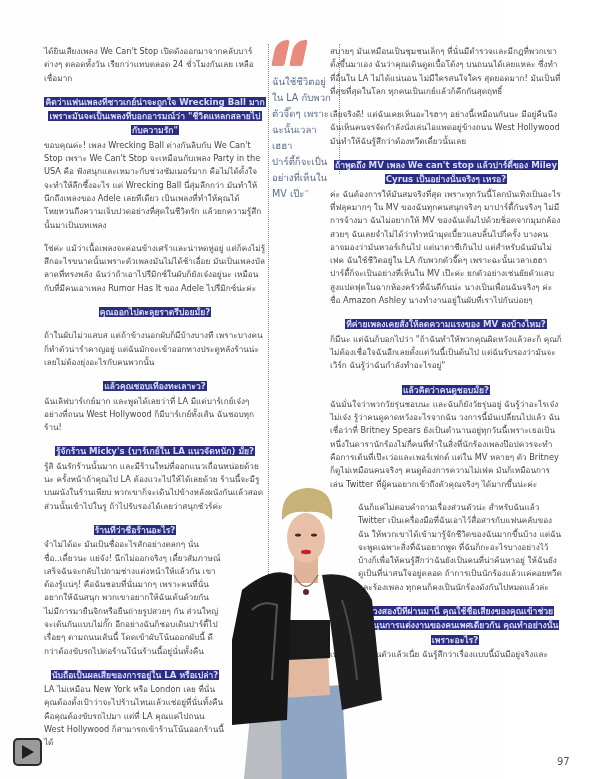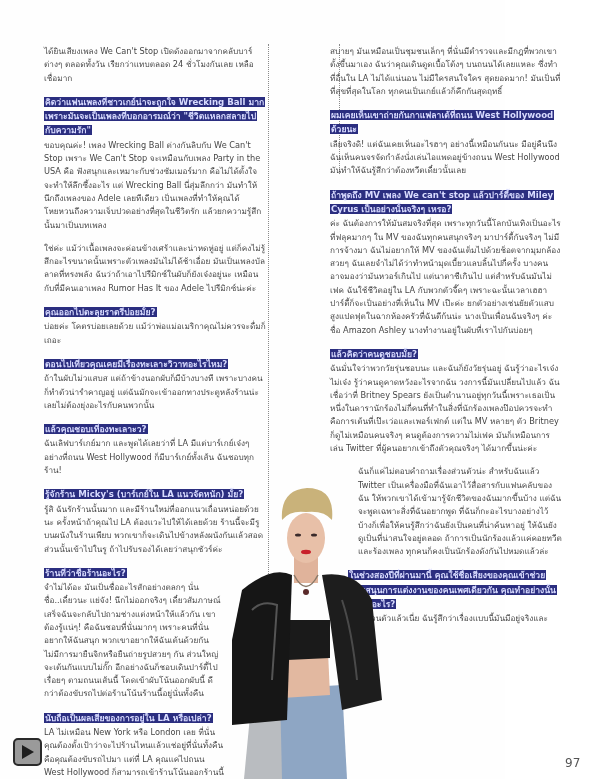--- a/index.html
+++ b/index.html
@@ -22,21 +22,21 @@
       display: inline;
       background: #2b2e80;
       color: #d9dcff;
       font-weight: bold;
       padding: 0 1px;
       font-size: 8.6px;
       line-height: 14.2px;
       box-decoration-break: clone;
       -webkit-box-decoration-break: clone;
     }
-    .qwrap { margin-bottom: 1px; }
+    .qwrap { margin-bottom: 1px; text-align: center; }
     .ans { display: block; }
 
     .pull {
       position: absolute; left: 272px; top: 40px; width: 62px;
       font-size: 9.6px; line-height: 16px; color: #5b6c8c;
     }
     .pull-mark {
       display: flex; gap: 5px; height: 30px; margin-bottom: 4px; padding-left: 2px;
     }
     .pull-mark span {
@@ -49,21 +49,21 @@
     .photo {
       position: absolute; left: 232px; top: 480px; width: 150px; height: 299px;
     }
 
     .play {
       position: absolute; left: 13px; top: 738px; width: 29px; height: 28px;
       border: 2.5px solid #2a2a2a; border-radius: 5px; background: #9a9a9a;
     }
     .play svg { position: absolute; left: 6px; top: 4px; }
 
-    .pagenum { position: absolute; left: 557px; top: 756px; font-size: 12px; color: #555; margin-left: 8px; }
+    .pagenum { position: absolute; left: 557px; top: 756px; font-size: 10px; color: #555; }
     .indent { padding-left: 28px; }
     .indent-s { padding-left: 18px; }
   </style>
 </head>
 <body>
 
 <div class="page">
 
   <div class="divider divider-1"></div>
   <div class="divider divider-2"></div>
@@ -75,58 +75,70 @@
     </div>
     <div class="para">
       <div class="qwrap"><span class="q">คิดว่าแฟนเพลงที่ชาวเกย์น่าจะถูกใจ Wrecking Ball มาก เพราะมันจะเป็นเพลงที่บอกอารมณ์ว่า "ชีวิตแหลกสลายไปกับความรัก"</span></div>
       <span class="ans">ขอบคุณค่ะ! เพลง Wrecking Ball ต่างกันลิบกับ We Can't Stop เพราะ We Can't Stop จะเหมือนกับเพลง Party in the USA คือ ฟังสนุกและเหมาะกับช่วงซัมเมอร์มาก คือไม่ได้ตั้งใจจะทำให้ลึกซึ้งอะไร แต่ Wrecking Ball นี่สุ่มลึกกว่า มันทำให้นึกถึงเพลงของ Adele เลยทีเดียว เป็นเพลงที่ทำให้คุณได้โหยหวนถึงความเจ็บปวดอย่างที่สุดในชีวิตรัก แล้วยกความรู้สึกนั้นมาเป็นบทเพลง</span>
     </div>
     <div class="para">
       <span class="ans">ใช่ค่ะ แม้ว่าเนื้อเพลงจะค่อนข้างเศร้าและน่าหดหู่อยู่ แต่ก็คงไม่รู้สึกอะไรขนาดนั้นเพราะตัวเพลงมันไม่ได้ช้าเอื่อย มันเป็นเพลงบัลลาดที่ทรงพลัง ฉันว่าถ้าเอาไปรีมิกซ์ในผับก็ยังเจ๋งอยู่นะ เหมือนกับที่มีคนเอาเพลง Rumor Has It ของ Adele ไปรีมิกซ์น่ะค่ะ</span>
     </div>
     <div class="para">
       <div class="qwrap"><span class="q">คุณออกไปตะลุยราตรีบ่อยมั้ย?</span></div>
-      <span class="ans">บ่อยค่ะ โคตรบ่อยเลยด้วย แม้ว่าพ่อแม่อเมริกาคุณไม่ควรจะดื่มก็เถอะ</span>
     </div>
     <div class="para">
-      <div class="qwrap"><span class="q">ตอนไปเที่ยวคุณเคยมีเรื่องทะเลาะวิวาทอะไรไหม?</span></div>
       <span class="ans">ถ้าในผับไม่วแสบส แต่ถ้าข้างนอกผับก็มีบ้างบางที เพราะบางคนก็ทำตัวน่ารำคาญอยู่ แต่ฉันมักจะเข้าออกทางประตูหลังร้านน่ะ เลยไม่ต้องยุ่งอะไรกับคนพวกนั้น</span>
     </div>
     <div class="para">
       <div class="qwrap"><span class="q">แล้วคุณชอบเที่องทะเลาะว?</span></div>
       <span class="ans">ฉันเลิฟบาร์เกย์มาก และพูดได้เลยว่าที่ LA มีแต่บาร์เกย์เจ๋งๆ อย่างที่ถนน West Hollywood ก็มีบาร์เกย์ทั้งเส้น ฉันชอบทุกร้าน!</span>
     </div>
     <div class="para">
       <div class="qwrap"><span class="q">รู้จักร้าน Micky's (บาร์เกย์ใน LA แนวจัดหนัก) มั้ย?</span></div>
       <span class="ans">รู้สิ ฉันรักร้านนั้นมาก และมีร้านใหม่ที่ออกแนวเถื่อนหน่อยด้วยนะ ครั้งหน้าถ้าคุณไป LA ต้องแวะไปให้ได้เลยด้วย ร้านนี้จะมีรูบนผนังในร้านเพียบ พวกเขาก็จะเดินไปข้างหลังผนังกันแล้วสอดส่วนนั้นเข้าไปในรู ถ้าไปรับรองได้เลยว่าสนุกชัวร์ค่ะ</span>
     </div>
     <div class="para" style="padding-right:40px">
       <div class="qwrap"><span class="q">ร้านที่ว่าชื่อร้านอะไร?</span></div>
       <span class="ans">จำไม่ได้อะ มันเป็นชื่ออะไรสักอย่างตลกๆ นั่นชื่อ..เดี๋ยวนะ แย่จัง! นึกไม่ออกจริงๆ เดี๋ยวสัมภาษณ์เสร็จฉันจะกลับไปถามช่างแต่งหน้าให้แล้วกัน เขาต้องรู้แน่ๆ! คือฉันชอบที่นั่นมากๆ เพราะคนที่นั่นอยากให้ฉันสนุก พวกเขาอยากให้ฉันเต้นด้วยกัน ไม่มีการมายืนจิกหรือยืนถ่ายรูปสวยๆ กัน ส่วนใหญ่จะเต้นกันแบบไม่กั๊ก อีกอย่างฉันก็ชอบเดินปาร์ตี้ไปเรื่อยๆ ตามถนนเส้นนี้ โดดเข้าผับโน้นออกผับนี้ ดีกว่าต้องขับรถไปต่อร้านโน้นร้านนี้อยู่นั่นทั้งคืน</span>
     </div>
     <div class="para" style="padding-right:40px">
       <div class="qwrap"><span class="q">นับถือเป็นผลเสียของการอยู่ใน LA หรือเปล่า?</span></div>
       <span class="ans">LA ไม่เหมือน New York หรือ London เลย ที่นั่นคุณต้องตั้งเป้าว่าจะไปร้านไหนแล้วแช่อยู่ที่นั่นทั้งคืน คือคุณต้องขับรถไปมา แต่ที่ LA คุณแค่ไปถนน West Hollywood ก็สามารถเข้าร้านโน้นออกร้านนี้ได้</span>
     </div>
   </div>
 
+  <div class="pull">
+    <div class="pull-mark">
+        <span></span>
+        <span></span>
+      </div>
+    <div>ฉันใช้ชีวิตอยู่</div>
+    <div>ใน LA กับพวก</div>
+    <div>ตัวจี๊ดๆ เพราะ</div>
+    <div>ฉะนั้นเวลาเฮฮา</div>
+    <div>ปาร์ตี้ก็จะเป็น</div>
+    <div>อย่างที่เห็นใน</div>
+    <div><span>MV เป๊ะ</span><span class="pull-end">”</span></div>
+  </div>
 
   <div class="col col-right">
     <div class="para">
       <span class="ans">สบายๆ มันเหมือนเป็นชุมชนเล็กๆ ที่นั่นมีตำรวจและมีกฎที่พวกเขาตั้งขึ้นมาเอง ฉันว่าคุณเดินดูดเบื้อโต้งๆ บนถนนได้เลยแหละ ซึ่งทำที่อื่นใน LA ไม่ได้แน่นอน ไม่มีใครสนใจใคร สุดยอดมาก! มันเป็นที่ที่สุขที่สุดในโลก ทุกคนเป็นเกย์แล้วก็คึกกันสุดฤทธิ์</span>
     </div>
     <div class="para">
-      <div class="qwrap"><span class="q">ผมเคยเห็นเขาถ่ายกันกาแฟลาเต้ที่ถนน West Hollywood ด้วยนะ</span></div>
       <span class="ans">เลียจริงดิ! แต่ฉันเคยเห็นอะไรฮาๆ อย่างนี้เหมือนกันนะ มีอยู่คืนนึง ฉันเห็นคนจรจัดกำลังนั่งเล่นไอแพดอยู่ข้างถนน West Hollywood มันทำให้ฉันรู้สึกว่าต้องทวีตเดี๋ยวนั้นเลย</span>
     </div>
     <div class="para">
       <div class="qwrap"><span class="q">ถ้าพูดถึง MV เพลง We can't stop แล้วปาร์ตี้ของ Miley Cyrus เป็นอย่างนั้นจริงๆ เหรอ?</span></div>
       <span class="ans">ค่ะ ฉันต้องการให้มันสมจริงที่สุด เพราะทุกวันนี้โลกบันเทิงเป็นอะไรที่ฟลุคมากๆ ใน MV ของฉันทุกคนสนุกจริงๆ มาปาร์ตี้กันจริงๆ ไม่มีการจ้างมา ฉันไม่อยากให้ MV ของฉันเต็มไปด้วยช็อตจากมุมกล้องสวยๆ ฉันเลยจำไม่ได้ว่าทำหน้ามุดเบี้ยวแลบลิ้นไปกี่ครั้ง บางคนอาจมองว่ามันหวอร์เกินไป แต่นาตาชีเกินไป แต่สำหรับฉันมันไม่เฟค ฉันใช้ชีวิตอยู่ใน LA กับพวกตัวจี๊ดๆ เพราะฉะนั้นเวลาเฮฮาปาร์ตี้ก็จะเป็นอย่างที่เห็นใน MV เป๊ะค่ะ ยกตัวอย่างเช่นยัยตัวแสบสูงแปดฟุตในฉากห้องครัวที่ฉันตีก้นน่ะ นางเป็นเพื่อนฉันจริงๆ ค่ะ ชื่อ Amazon Ashley นางทำงานอยู่ในผับที่เราไปกันบ่อยๆ</span>
     </div>
     <div class="para">
+      <div class="qwrap"><span class="q">ที่ค่ายเพลงเคยสั่งให้ลดความแรงของ MV ลงบ้างไหม?</span></div>
+      <span class="ans">ก็มีนะ แต่ฉันก็บอกไปว่า "ถ้าฉันทำให้พวกคุณผิดหวังแล้วละก็ คุณก็ไม่ต้องเชื่อใจฉันอีกเลยตั้งแต่วันนี้เป็นต้นไป แต่ฉันรับรองว่ามันจะเวิร์ก ฉันรู้ว่าฉันกำลังทำอะไรอยู่"</span>
     </div>
     <div class="para">
       <div class="qwrap"><span class="q">แล้วคิดว่าคนดูชอบมั้ย?</span></div>
       <span class="ans">ฉันมั่นใจว่าพวกวัยรุ่นชอบนะ และฉันก็ยังวัยรุ่นอยู่ ฉันรู้ว่าอะไรเจ๋งไม่เจ๋ง รู้ว่าคนดูคาดหวังอะไรจากฉัน วงการนี้มันเปลี่ยนไปแล้ว ฉันเชื่อว่าที่ Britney Spears ยังเป็นตำนานอยู่ทุกวันนี้เพราะเธอเป็นหนึ่งในดารานักร้องไม่กี่คนที่ทำในสิ่งที่นักร้องเพลงป๊อปควรจะทำ คือการเต้นที่เป๊ะเว่อและเพอร์เฟกต์ แต่ใน MV หลายๆ ตัว Britney ก็ดูไม่เหมือนคนจริงๆ คนดูต้องการความไม่เฟค มันก็เหมือนการเล่น Twitter ที่ผู้คนอยากเข้าถึงตัวคุณจริงๆ ได้มากขึ้นน่ะค่ะ</span>
     </div>
     <div class="para">
       <span class="ans indent">ฉันก็แค่ไม่ตอบคำถามเรื่องส่วนตัวน่ะ สำหรับฉันแล้ว Twitter เป็นเครื่องมือที่ฉันเอาไว้สื่อสารกับแฟนคลับของฉัน ให้พวกเขาได้เข้ามารู้จักชีวิตของฉันมากขึ้นบ้าง แต่ฉันจะพูดเฉพาะสิ่งที่ฉันอยากพูด ที่ฉันก็กะอะไรบางอย่างไว้บ้างก็เพื่อให้คนรู้สึกว่าฉันยังเป็นคนที่น่าค้นหาอยู่ ให้ฉันยังดูเป็นที่น่าสนใจอยู่ตลอด ถ้าการเป็นนักร้องแล้วแค่คอยทวีตและร้องเพลง ทุกคนก็คงเป็นนักร้องดังกันไปหมดแล้วล่ะ</span>
     </div>
     <div class="para">
       <div class="qwrap indent-s"><span class="q">ในช่วงสองปีที่ผ่านมานี้ คุณใช้ชื่อเสียงของคุณเข้าช่วยสนับสนุนการแต่งงานของคนเพศเดียวกัน คุณทำอย่างนั้นเพราะอะไร?</span></div>

